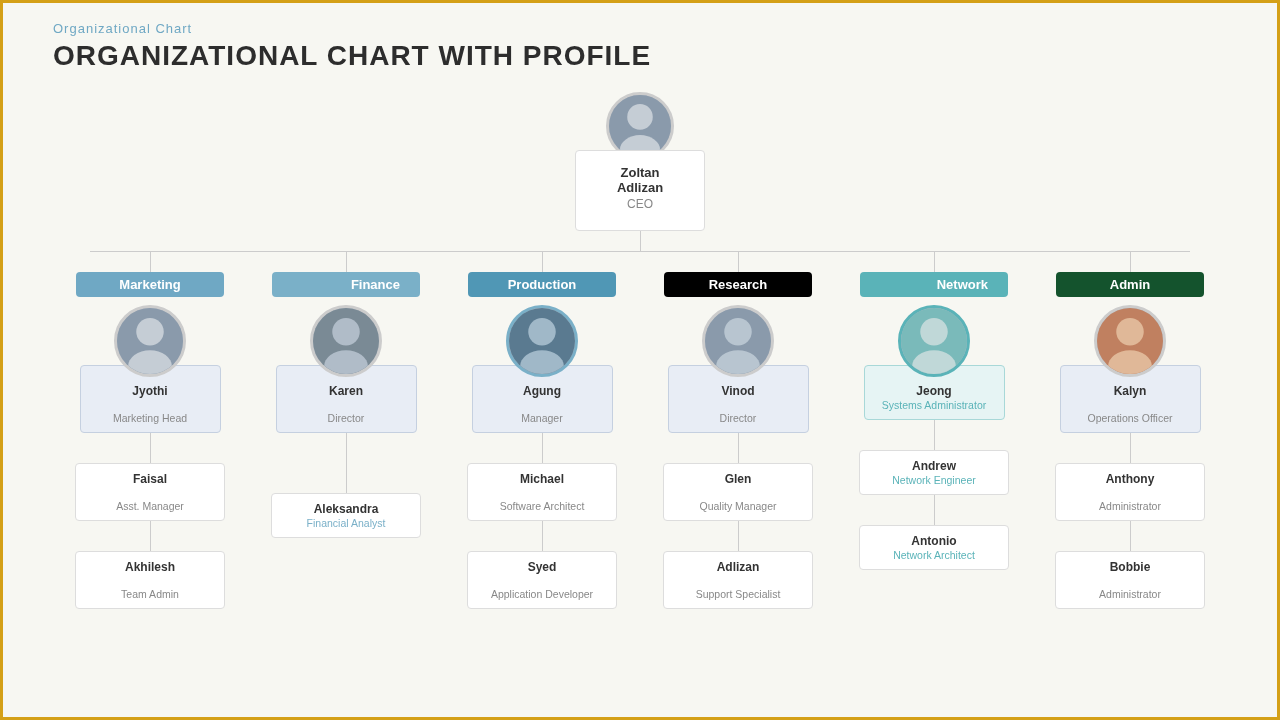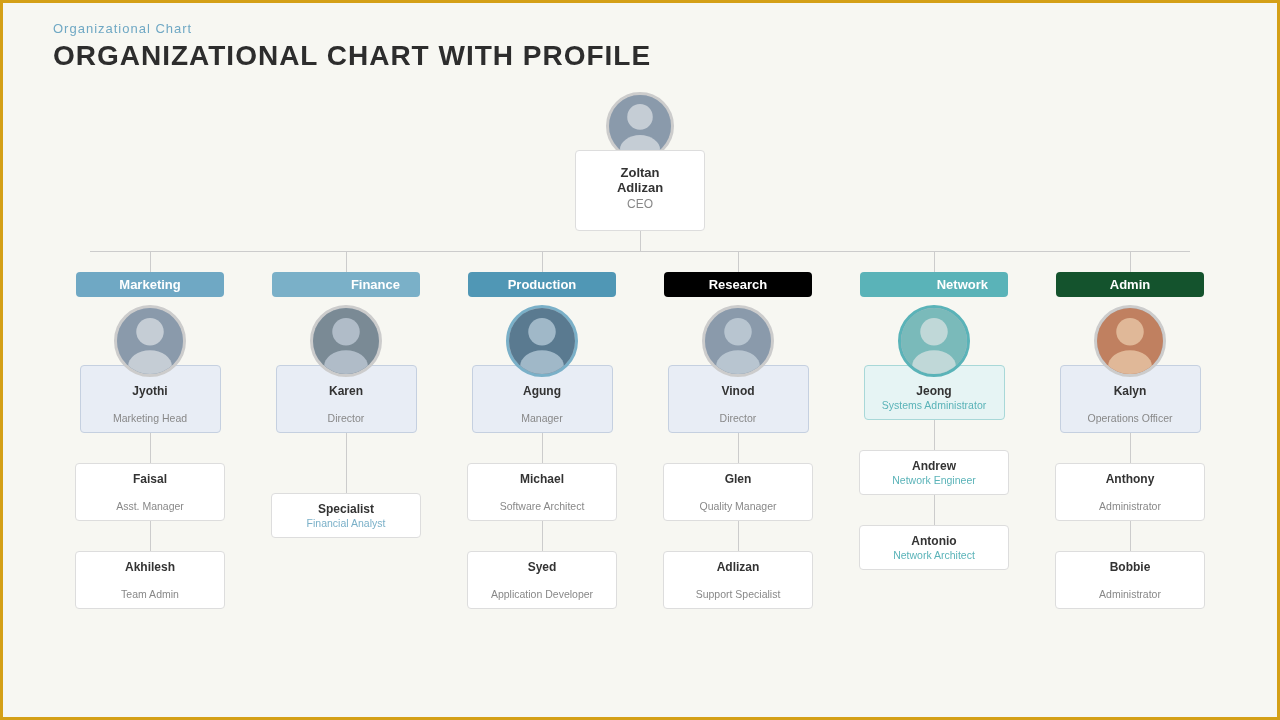--- a/index.html
+++ b/index.html
@@ -241,21 +241,21 @@
               <ellipse cx="36" cy="64" rx="24" ry="18" fill="#b0bcc8"></ellipse>
             </svg>
         </div>
         <div class="dept-person-box">
           <div class="sub-name">Karen</div>
           <div class="sub-title">Director</div>
         </div>
         <div class="connector-v" style="height:30px;"></div>
         <div class="connector-v" style="height:30px;"></div>
         <div class="sub-person-box">
-          <div class="sub-name">Specialist</div>
+          <div class="sub-name">Aleksandra</div>
           <div class="sub-title-blue">Financial Analyst</div>
         </div>
       </div>
 
       <div class="dept-column">
         <div class="connector-v-short"></div>
         <div class="dept-header bg-production">Production</div>
         <div class="dept-avatar-circle" style="border-color:#7ab0c8;">
           <svg viewBox="0 0 72 72">
               <rect width="72" height="72" fill="#5a7a90"></rect>

